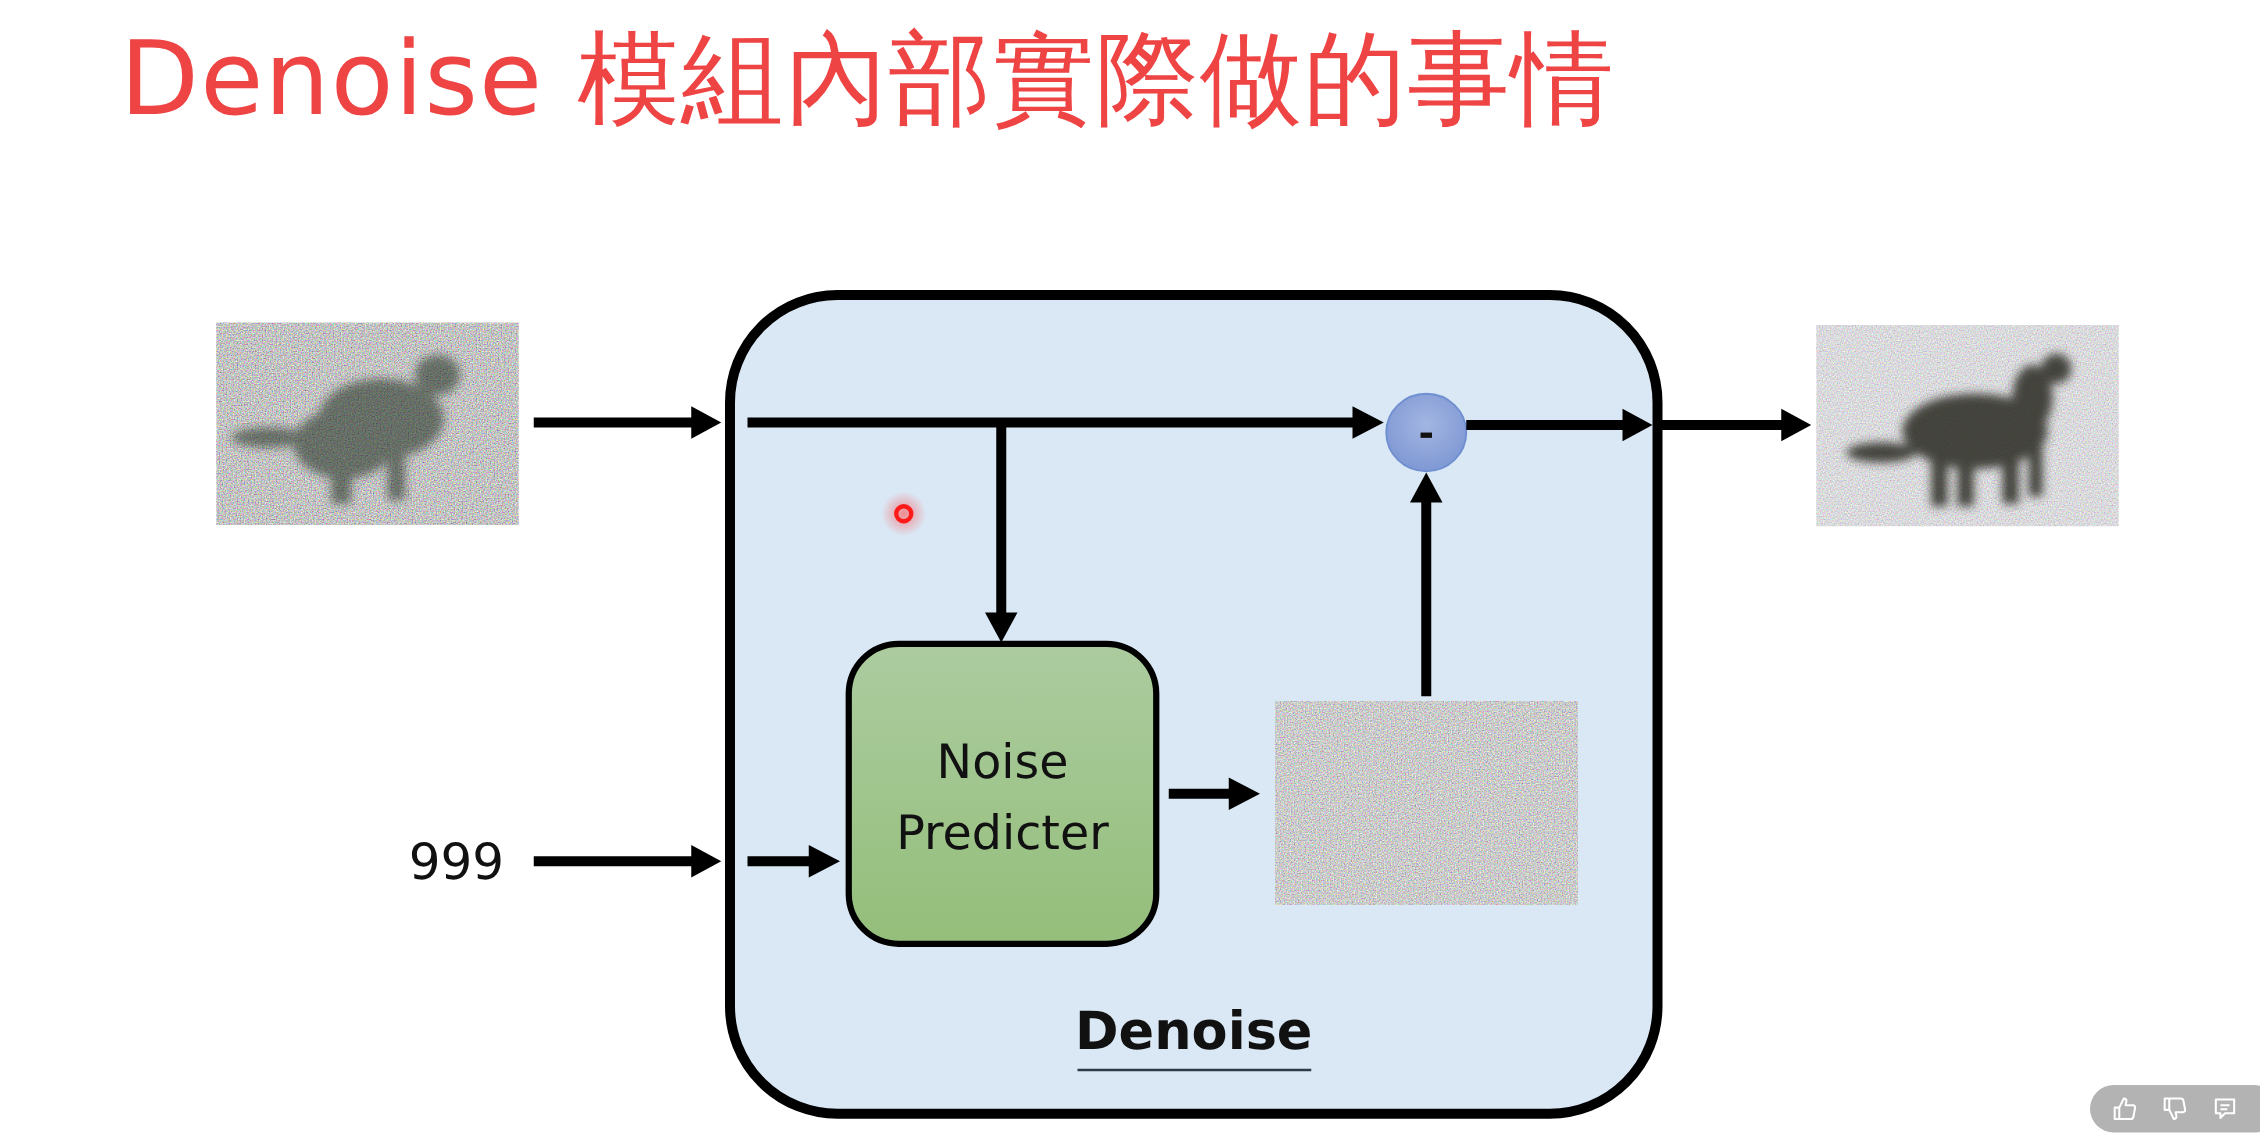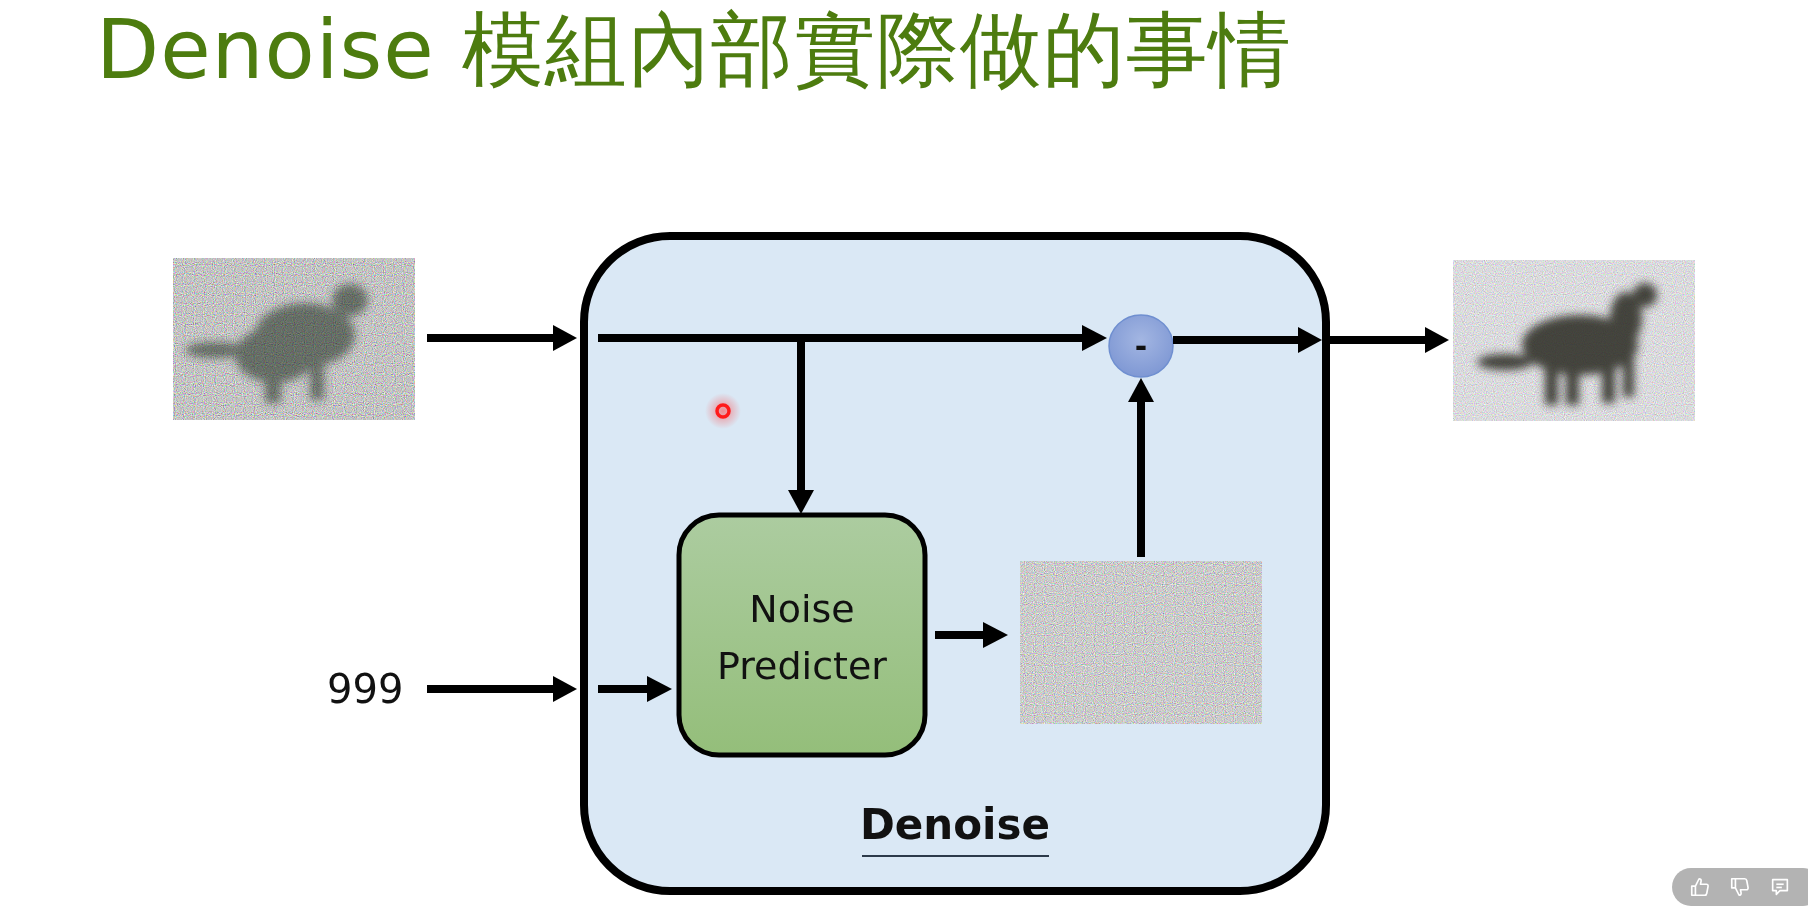--- a/index.html
+++ b/index.html
@@ -1,19 +1,19 @@
 <!DOCTYPE html>
 <html><head>
 <meta charset="utf-8">
 <style>
   html, body { margin:0; padding:0; background:#ffffff; }
   body { width:1808px; height:917px; position:relative; overflow:hidden;
          font-family:"DejaVu Sans", "Liberation Sans", sans-serif; }
-  .title { position:absolute; left:96px; top:0; font-size:82px; line-height:100px;
-           color:#4d7c0f; font-weight:400; letter-spacing:1px; white-space:nowrap;
+  .title { position:absolute; left:96px; top:14px; font-size:82px; line-height:100px;
+           color:#ef4444; font-weight:400; letter-spacing:1px; white-space:nowrap;
            font-family:"DejaVu Sans", sans-serif; }
   svg.diagram { position:absolute; left:0; top:0; }
   .txt { font-family:"DejaVu Sans", "Liberation Sans", sans-serif; fill:#111; }
   .feedback { position:absolute; left:1672px; top:868px; width:150px; height:38px;
               background:#b3b3b3; border-radius:19px; display:flex; align-items:center;
               gap:12px; padding-left:14px; box-sizing:border-box; }
   .fb-btn { width:28px; height:28px; display:flex; align-items:center; justify-content:center; cursor:pointer; }
 </style>
 </head>
 <body>

